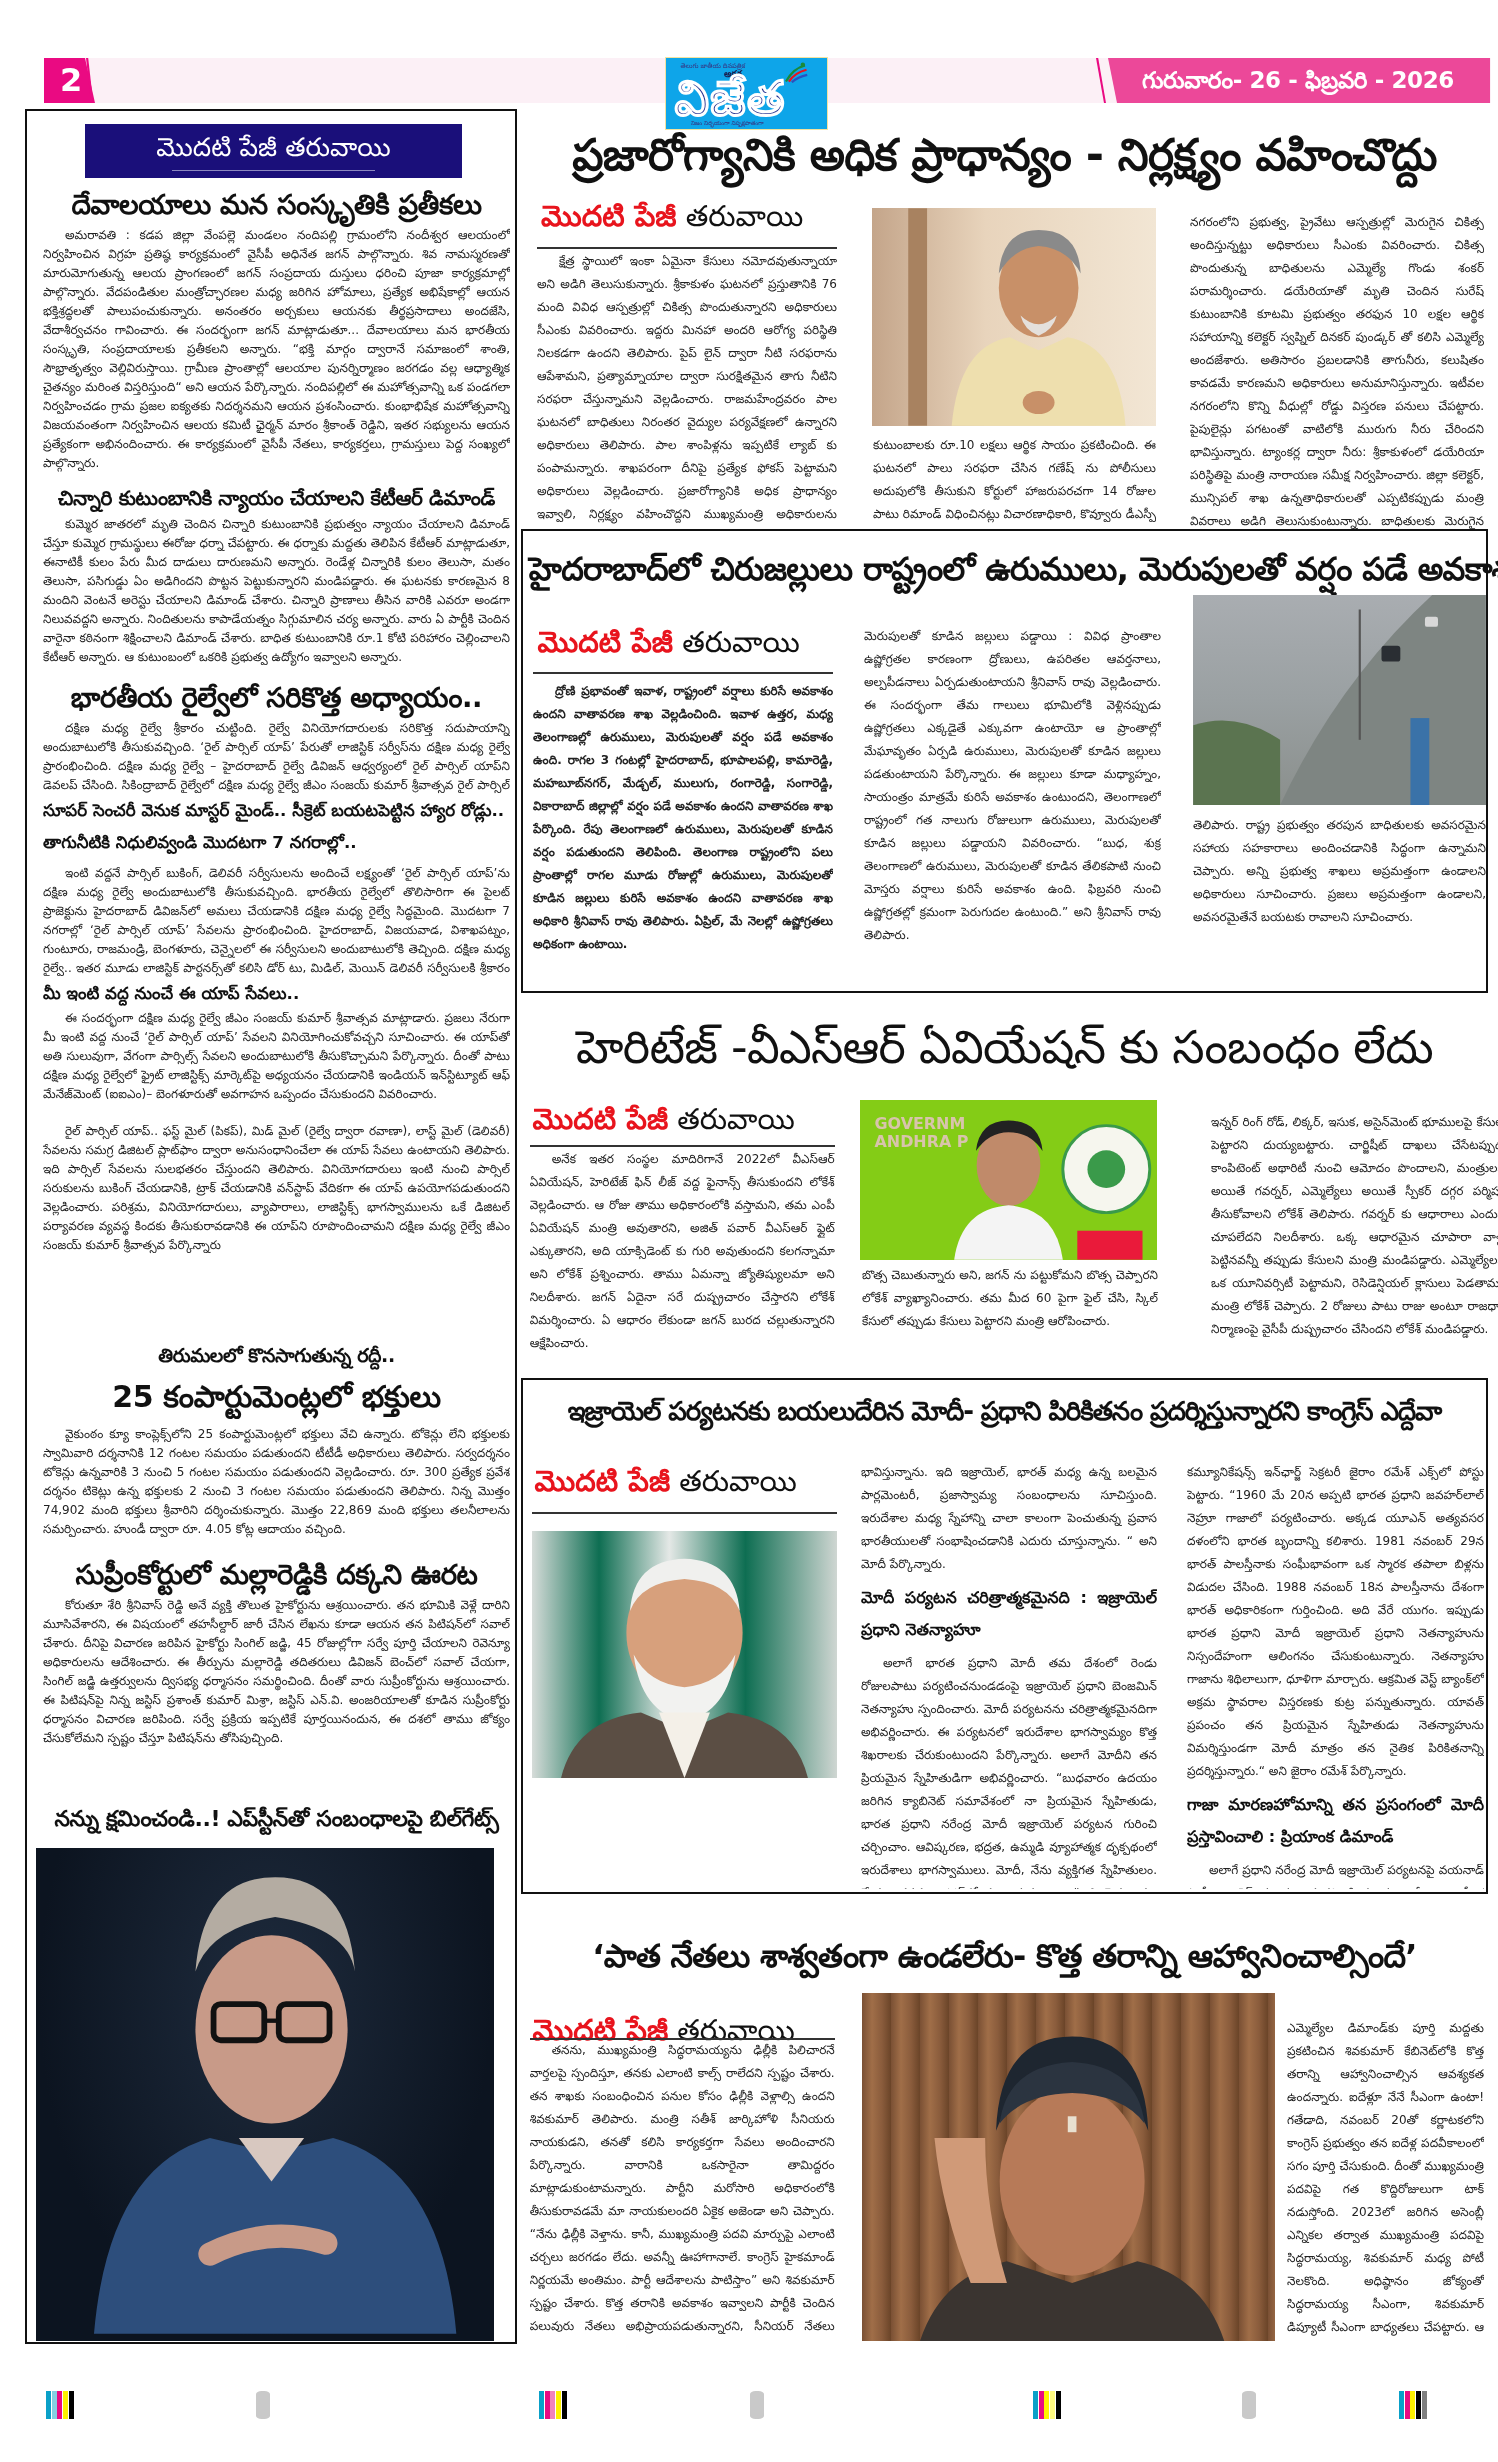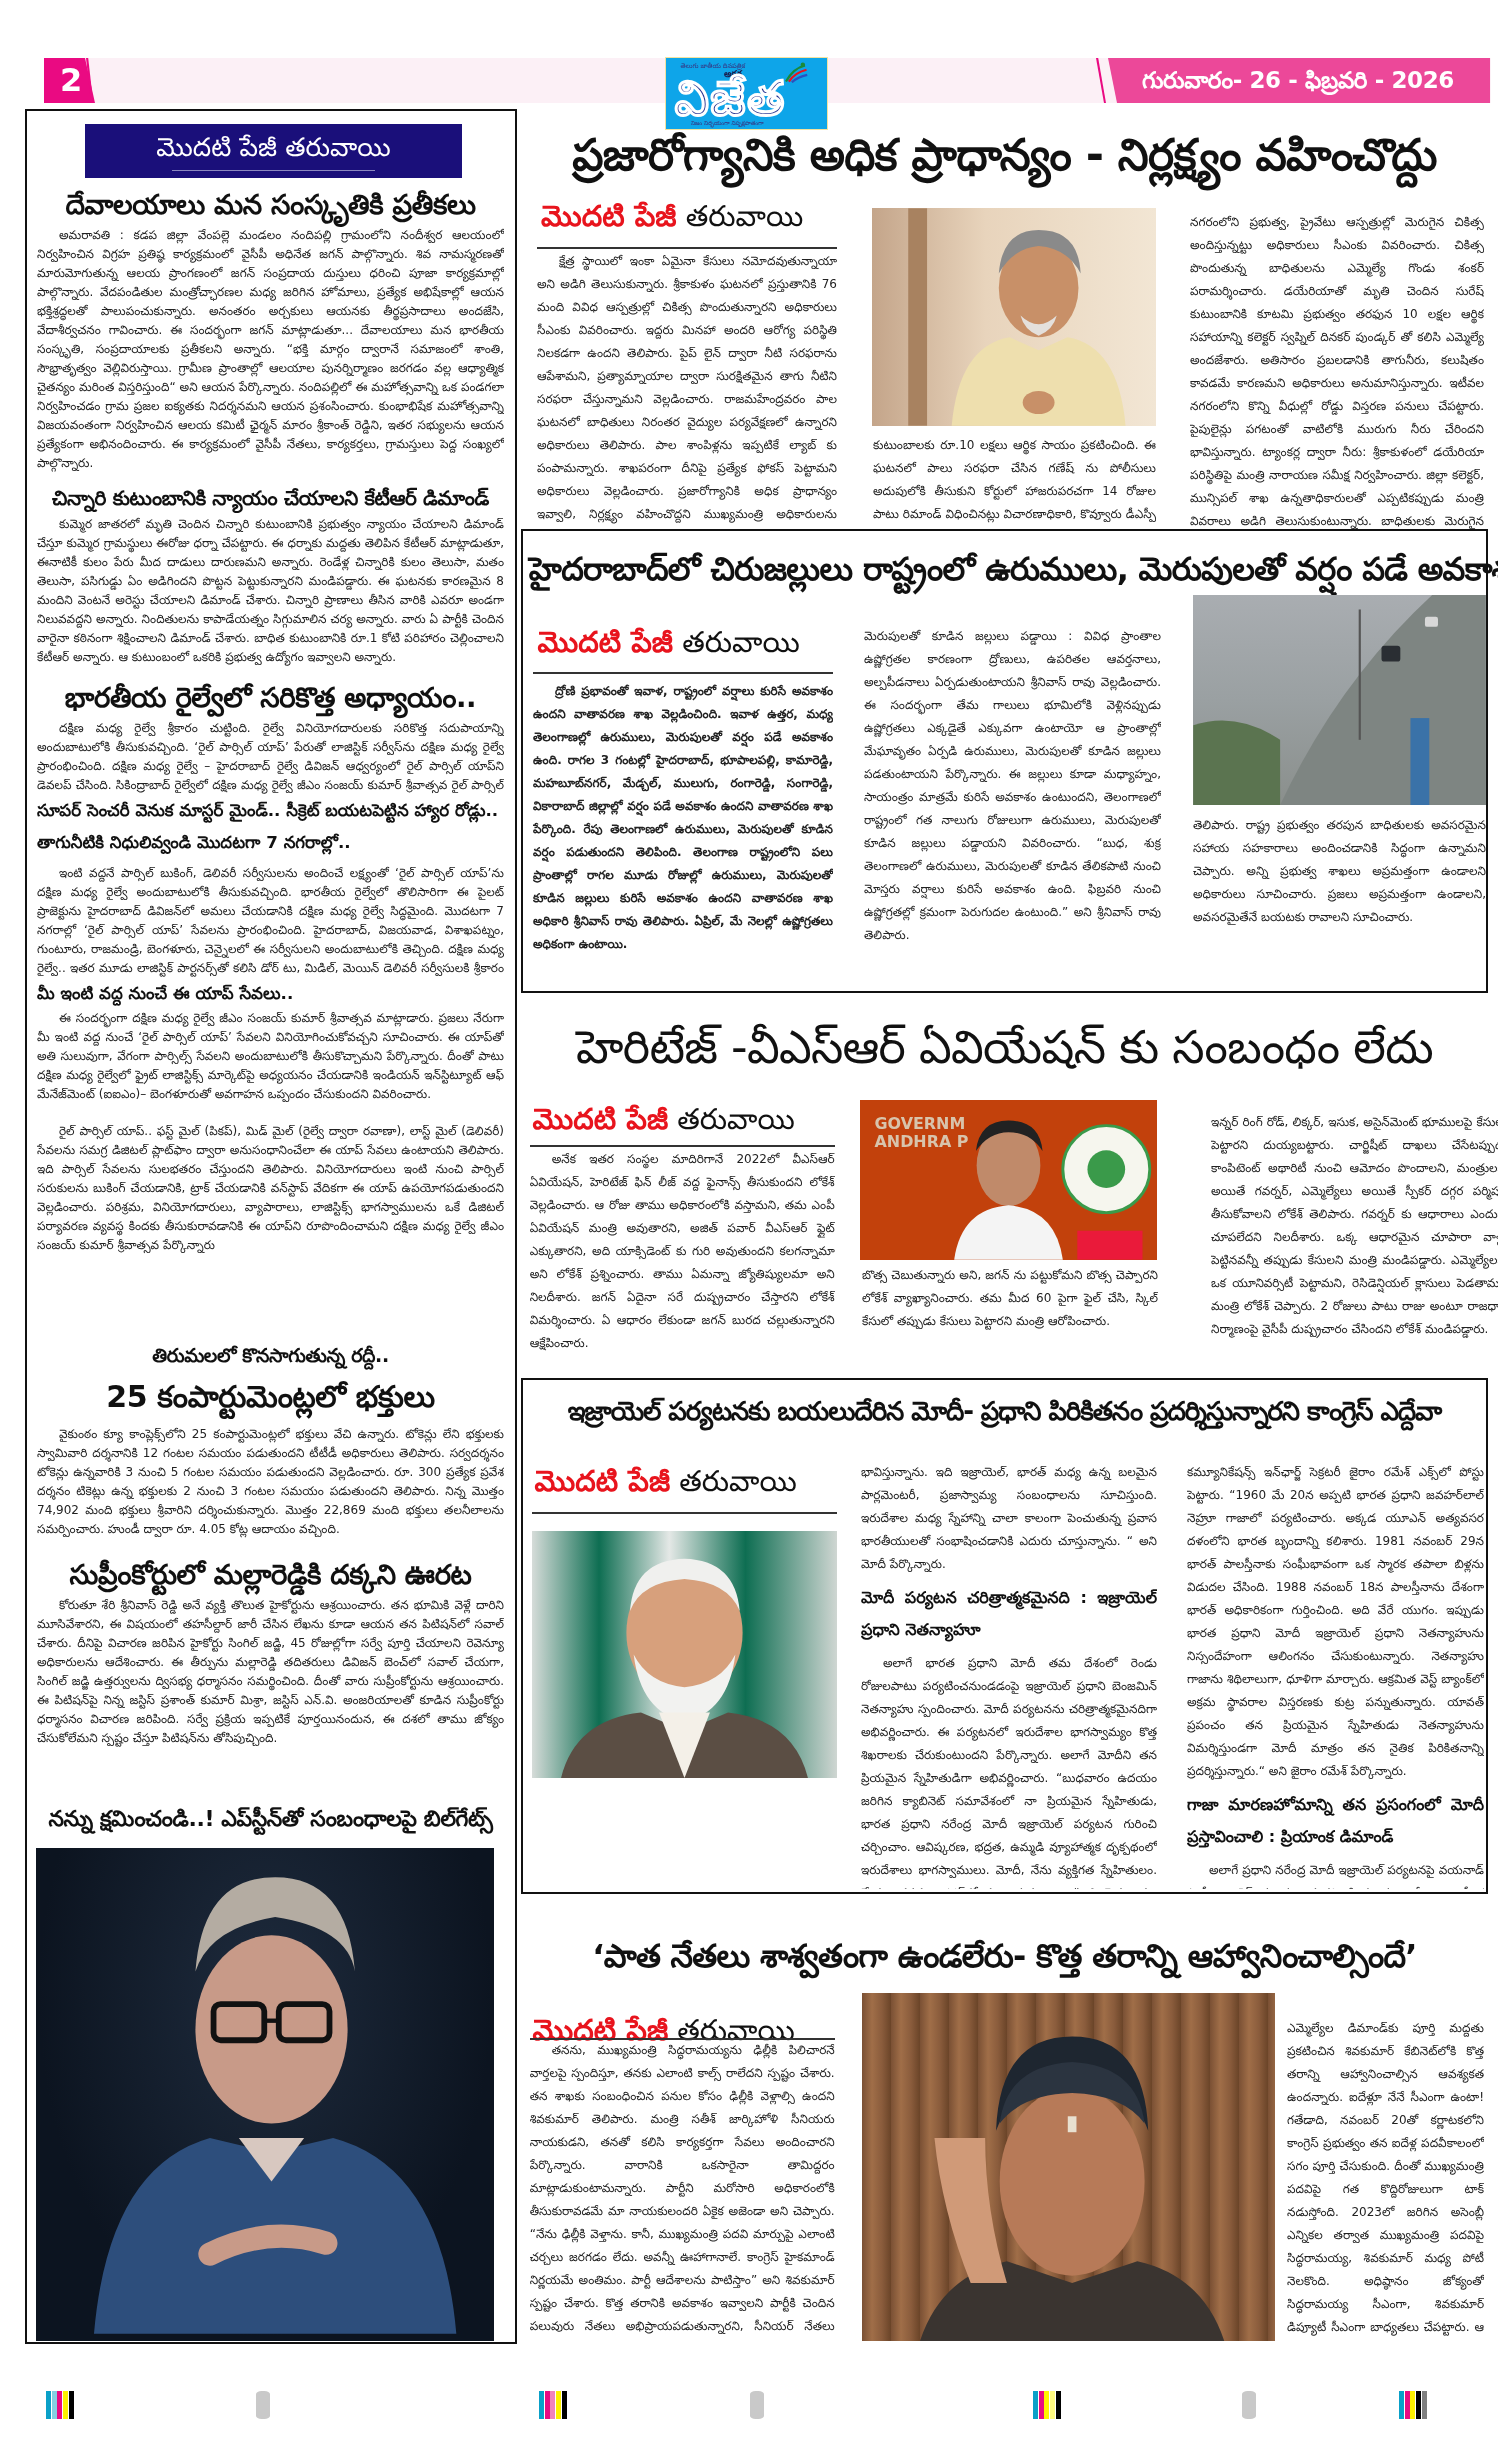--- a/index.html
+++ b/index.html
@@ -26,21 +26,21 @@
                font-size: 23px; line-height: 45px; padding-left: 44px; letter-spacing: -0.4px; }
   .date-stripe { position: absolute; left: 1096px; top: 58px; width: 10px; height: 45px; background: #ea0a82;
                clip-path: polygon(0 0, 2.2px 0, 10px 100%, 8px 100%); }
 
   
   .left-col { position: absolute; left: 25px; top: 109px; width: 492px; height: 2235px; border: 2.9px solid #111; }
   .lc-banner { position: absolute; left: 58px; top: 13px; width: 377px; height: 54px; background: #1a0f7a;
                color: #fff; text-align: center; font-size: 26px; line-height: 46px; }
   .lc-banner-rule { position: absolute; left: 87px; right: 87px; bottom: 7.3px; height: 0.7px; background: #8c88c0; }
 
-  .lc-block { position: absolute; left: 10px; width: 467px; }
+  .lc-block { position: absolute; left: 16px; width: 467px; }
   .lc-head { font-weight: bold; text-align: center; color: #111; letter-spacing: -0.4px; }
   .lc-head.h1 { font-size: 27.6px; line-height: 42px; }
   .lc-head.h2 { font-size: 20px; line-height: 33px; }
   .lc-head.h3 { font-size: 30px; line-height: 45px; }
   .lc-sub { font-weight: bold; font-size: 16.7px; line-height: 32px; text-align: left; }
   .lc-body { font-size: 12px; line-height: 19px; text-align: justify; text-indent: 22px; color: #222; }
   .lc-photo { position: absolute; left: 19.6px; top: 1738px; width: 458px; height: 493px; overflow: hidden;
               background: radial-gradient(ellipse at 50% 30%, #1e2b3d 0%, #0c1420 70%); }
 
   
@@ -206,21 +206,21 @@
 
   <div class="cont-label" style="left:11.6px;top:90px;">
     <span class="cont-red">మొదటి పేజీ</span>
     <span class="cont-black">తరువాయి</span>
   </div>
   <div class="cont-rule" style="left:8.7px;top:136px;width:305px;"></div>
   <div class="col" style="left:8.7px;top:139px;width:305px;height:203px;overflow:hidden;">
     <span class="indent">అనేక ఇతర సంస్థల మాదిరిగానే 2022లో వీఎస్ఆర్ ఏవియేషన్, హెరిటేజ్ ఫిన్ లీజ్ వద్ద ఫైనాన్స్ తీసుకుందని లోకేశ్ వెల్లడించారు. ఆ రోజు తాము అధికారంలోకి వస్తామని, తమ ఎంపీ ఏవియేషన్ మంత్రి అవుతారని, అజిత్ పవార్ వీఎస్ఆర్ ఫ్లైట్ ఎక్కుతారని, అది యాక్సిడెంట్ కు గురి అవుతుందని కలగన్నామా అని లోకేశ్ ప్రశ్నించారు. తాము ఏమన్నా జ్యోతిష్యులమా అని నిలదీశారు. జగన్ ఏదైనా సరే దుష్ప్రచారం చేస్తారని లోకేశ్ విమర్శించారు. ఏ ఆధారం లేకుండా జగన్ బురద చల్లుతున్నారని ఆక్షేపించారు.</span>
   </div>
 
-  <div class="photo" style="left:339px;top:91px;width:297px;height:160px;background:#c2410c;">
+  <div class="photo" style="left:339px;top:91px;width:297px;height:160px;background:#84cc16;">
     <svg width="297" height="160" viewBox="0 0 410 220">
       <text x="20" y="40" font-size="22" font-weight="bold" fill="#d8c4ac" font-family="DejaVu Sans, sans-serif">GOVERNM</text>
       <text x="20" y="64" font-size="22" font-weight="bold" fill="#d8c4ac" font-family="DejaVu Sans, sans-serif">ANDHRA P</text>
       <ellipse cx="205" cy="90" rx="44" ry="56" fill="#c08a6a"></ellipse>
       <path d="M160 70 Q165 28 205 28 Q248 28 252 70 Q235 44 205 44 Q178 44 160 70Z" fill="#222"></path>
       <path d="M130 220 Q140 150 205 145 Q270 150 280 220Z" fill="#f4f4f4"></path>
       <circle cx="340" cy="95" r="60" fill="#f6f6ee" stroke="#3a9a4a" stroke-width="4"></circle>
       <circle cx="340" cy="95" r="26" fill="#3a9a4a"></circle>
       <rect x="300" y="180" width="90" height="40" fill="#ea1a3a"></rect>
     </svg>

